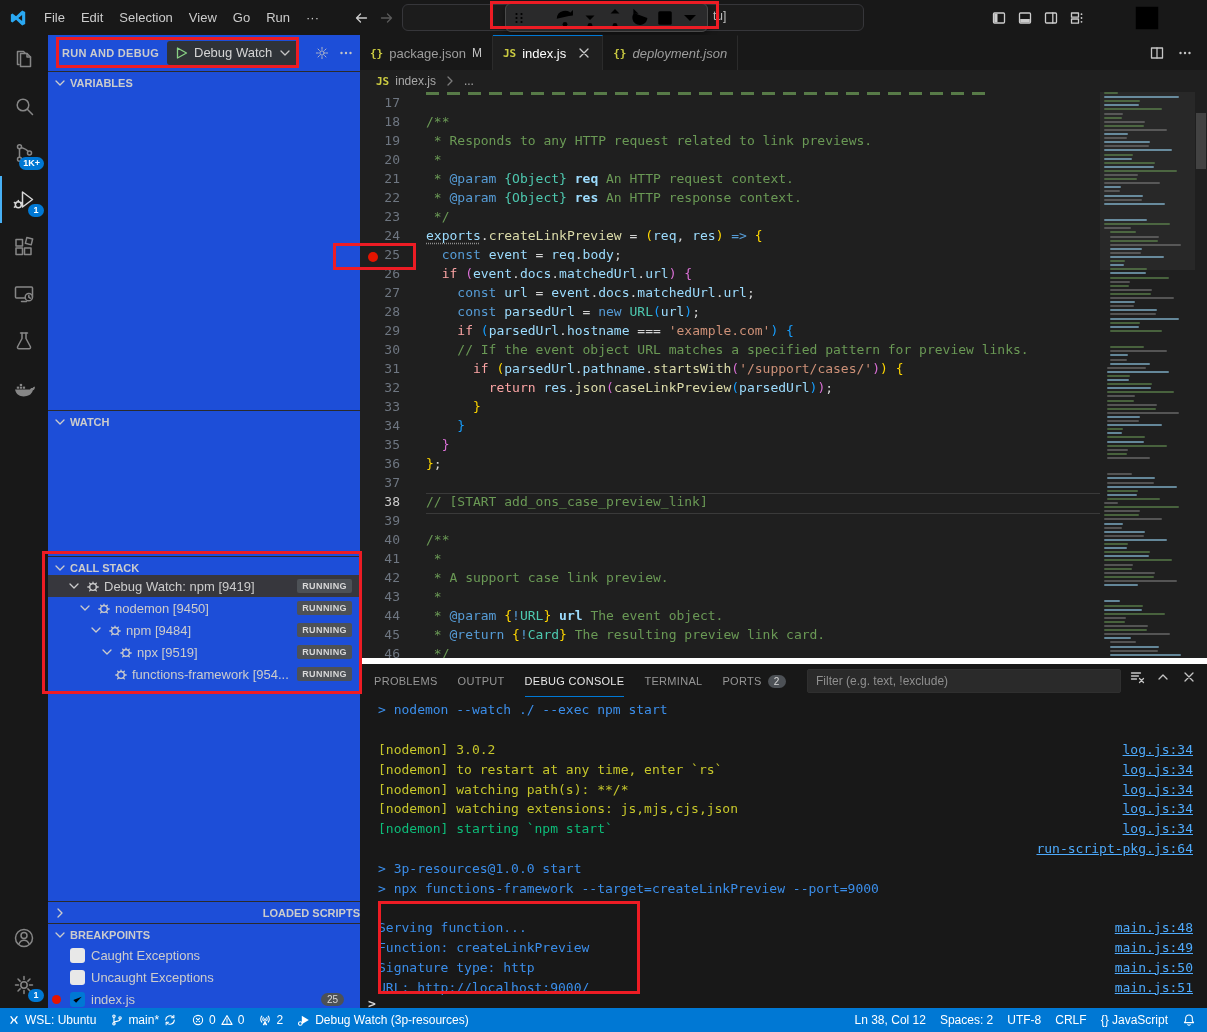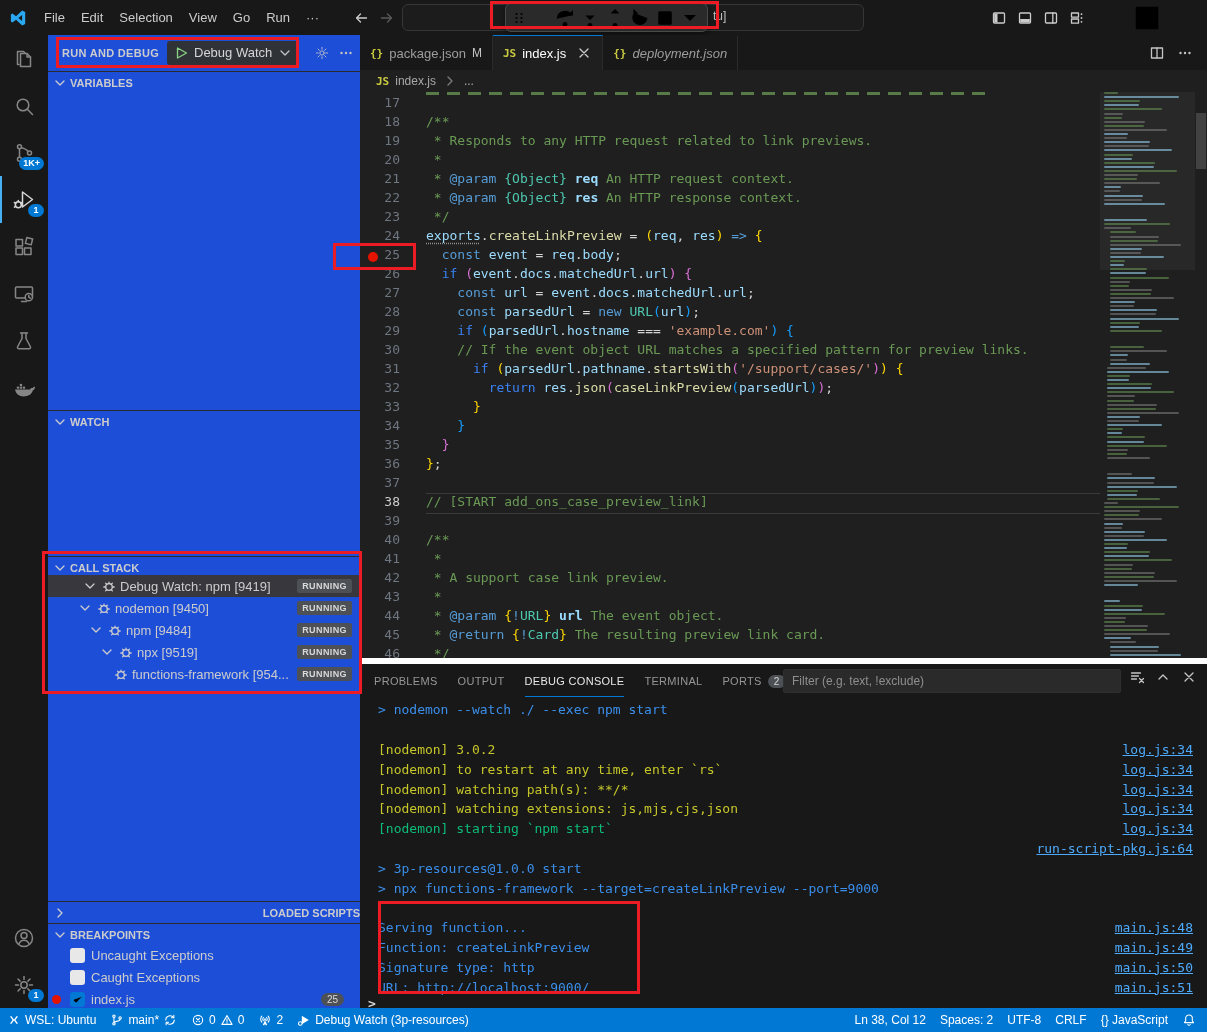--- a/index.html
+++ b/index.html
@@ -71,21 +71,21 @@
   
   #editor{position:absolute;left:360px;top:92px;right:107px;height:566px;background:#1f1f1f;overflow:hidden;}
   #gutter{position:absolute;left:0;top:3px;width:64px;}
   .gut-line{height:19px;line-height:19px;text-align:right;padding-right:24px;color:#6e7681;
        font:13px "DejaVu Sans Mono",monospace;}
   .gut-line.cur{color:#cccccc;}
   #bp-marker{position:absolute;left:8px;width:10px;height:10px;border-radius:50%;background:#e51400;}
   #code-lines{position:absolute;left:66px;top:3px;right:0;}
   .code-line{height:19px;line-height:19px;white-space:pre;font:13px "DejaVu Sans Mono",monospace;color:#d4d4d4;}
   .code-line.current{box-shadow:0 -1px 0 rgba(255,255,255,.12), 0 1px 0 rgba(255,255,255,.12);}
-  .tk-c{color:#6a9955}.tk-k{color:#569cd6}.tk-ct{color:#3b82f6}.tk-s{color:#ce9178}
+  .tk-c{color:#6a9955}.tk-k{color:#569cd6}.tk-ct{color:#fca5a5}.tk-s{color:#ce9178}
   .tk-f{color:#dcdcaa}.tk-v{color:#9cdcfe}.tk-cl{color:#4ec9b0}.tk-p,.tk-d{color:#d4d4d4}
   .tk-b1{color:#ffd700}.tk-b2{color:#da70d6}.tk-b3{color:#179fff}
   .tk-vb{color:#9cdcfe;font-weight:bold}
   .tk-vu{color:#9cdcfe;text-decoration:underline dotted rgba(255,255,255,.5);text-underline-offset:3px;}
   #partial-top{position:absolute;left:66px;top:0;width:560px;height:3px;opacity:.75;
        background:repeating-linear-gradient(90deg,#6a9955 0 13px,transparent 13px 21px);}
   
   #minimap{position:absolute;left:1100px;top:92px;width:95px;height:566px;background:#1f1f1f;overflow:hidden;}
   .mm-bar{position:absolute;height:2px;border-radius:1px;}
   #mm-slider{position:absolute;left:0;top:0;width:100%;height:178px;background:rgba(255,255,255,.045);}
@@ -93,21 +93,21 @@
   #scroll-thumb{position:absolute;left:1px;top:21px;width:10px;height:56px;background:rgba(121,121,121,.4);}
   
   #panel{position:absolute;left:360px;top:658px;right:0;height:350px;background:#181818;border-top:6px solid #ffffff;}
   #panel-tabs{height:34px;display:flex;align-items:center;gap:20px;padding-left:14px;font-size:11px;
        letter-spacing:.3px;color:#969696;}
   .panel-tab{display:flex;align-items:center;gap:6px;height:33px;}
   .panel-tab span.lbl{padding:9px 0;}
   .panel-tab.active{color:#e7e7e7;}
   .panel-tab.active span.lbl{border-bottom:1px solid #0078d4;}
   .ptab-badge{background:#4d5156;color:#d8d8d8;border-radius:9px;padding:1px 6px;font-size:10px;}
-  #panel-filter{position:absolute;right:86px;top:5px;width:338px;height:24px;background:#2a2a2a;border:1px solid #2f2f2f;
+  #panel-filter{position:absolute;right:86px;top:5px;width:314px;height:24px;background:#2a2a2a;border:1px solid #2f2f2f;
        border-radius:2px;color:#cccccc;font-size:12px;padding:0 8px;box-sizing:border-box;font-family:"Liberation Sans",sans-serif;}
   #panel-filter::placeholder{color:#8f8f8f;}
   #panel-actions{position:absolute;right:10px;top:5px;display:flex;gap:10px;align-items:center;color:#c5c5c5;}
   #console{position:absolute;left:0;top:36px;right:0;bottom:20px;font:13px "DejaVu Sans Mono",monospace;}
   .crow{height:19.8px;display:flex;align-items:center;justify-content:space-between;padding:0 14px 0 18px;}
   .ctext.cmd,.ctext.info{color:#3b8eea}.ctext.warn{color:#c6c62b}.ctext.ok{color:#0dbc79}.ctext.plain{color:#cccccc}
   .clink{color:#4daafc;text-decoration:underline;cursor:pointer;}
   #console-prompt{position:absolute;left:0;bottom:2px;height:18px;display:flex;align-items:center;
        padding-left:8px;color:#d7d7d7;font:bold 13px "DejaVu Sans Mono",monospace;}
   
@@ -429,21 +429,21 @@
         <div class="section-header" style="top: 888px;">
           <span class="icon ">
             <svg viewBox="0 0 16 16">
               <path d="M4 6l4 4 4-4"></path>
             </svg>
           </span>
           <span>BREAKPOINTS</span>
         </div>
       </div>
     <div class="rows" id="callstack-rows" style="top:540px;">
-        <div class="cs-row selected" style="padding-left: 34px;">
+        <div class="cs-row selected" style="padding-left: 18px;">
           <span class="icon ">
             <svg viewBox="0 0 16 16">
               <path d="M4 6l4 4 4-4"></path>
             </svg>
           </span>
           <span class="icon " style="margin: 0px 3px;">
             <svg viewBox="0 0 16 16">
               <circle cx="8" cy="9" r="3.3"></circle>
               <path d="M8 5.7V4.2M4.7 9H2.8M13.2 9h-1.9M5.9 6.4L4.6 5.1M10.1 6.4l1.3-1.3M5.9 11.6l-1.3 1.3M10.1 11.6l1.3 1.3"></path>
             </svg>
@@ -503,25 +503,25 @@
               <path d="M8 5.7V4.2M4.7 9H2.8M13.2 9h-1.9M5.9 6.4L4.6 5.1M10.1 6.4l1.3-1.3M5.9 11.6l-1.3 1.3M10.1 11.6l1.3 1.3"></path>
             </svg>
           </span>
           <span class="cs-label">functions-framework [954...</span>
           <span class="run-badge">RUNNING</span>
         </div>
       </div>
     <div class="rows" id="breakpoint-rows" style="top:909px;">
         <div class="bp-row">
           <span class="checkbox"></span>
-          <span>Uncaught Exceptions</span>
+          <span>Caught Exceptions</span>
         </div>
         <div class="bp-row">
           <span class="checkbox"></span>
-          <span>Caught Exceptions</span>
+          <span>Uncaught Exceptions</span>
         </div>
         <div class="bp-row">
           <span class="bp-dot"></span>
           <span class="checkbox checked">
             <svg viewBox="0 0 16 16" style="stroke-width:1.8">
               <path d="M3.5 8.5L6.5 11.5 12.5 5"></path>
             </svg>
           </span>
           <span>index.js</span>
           <span class="count-badge">25</span>

